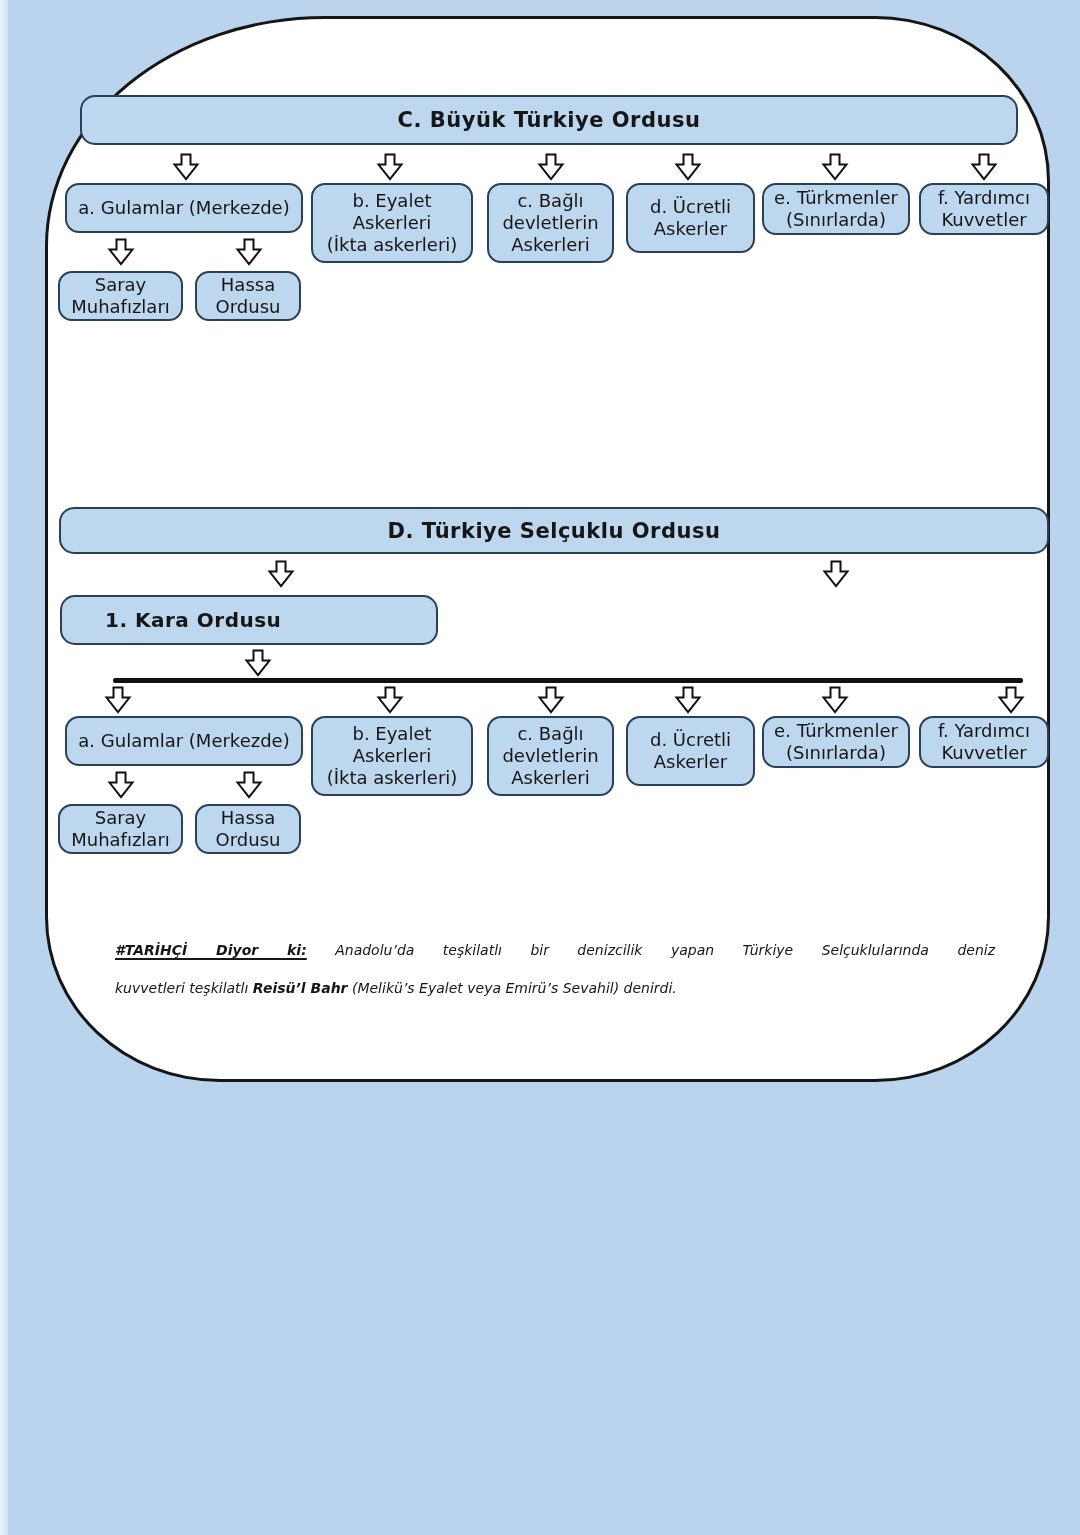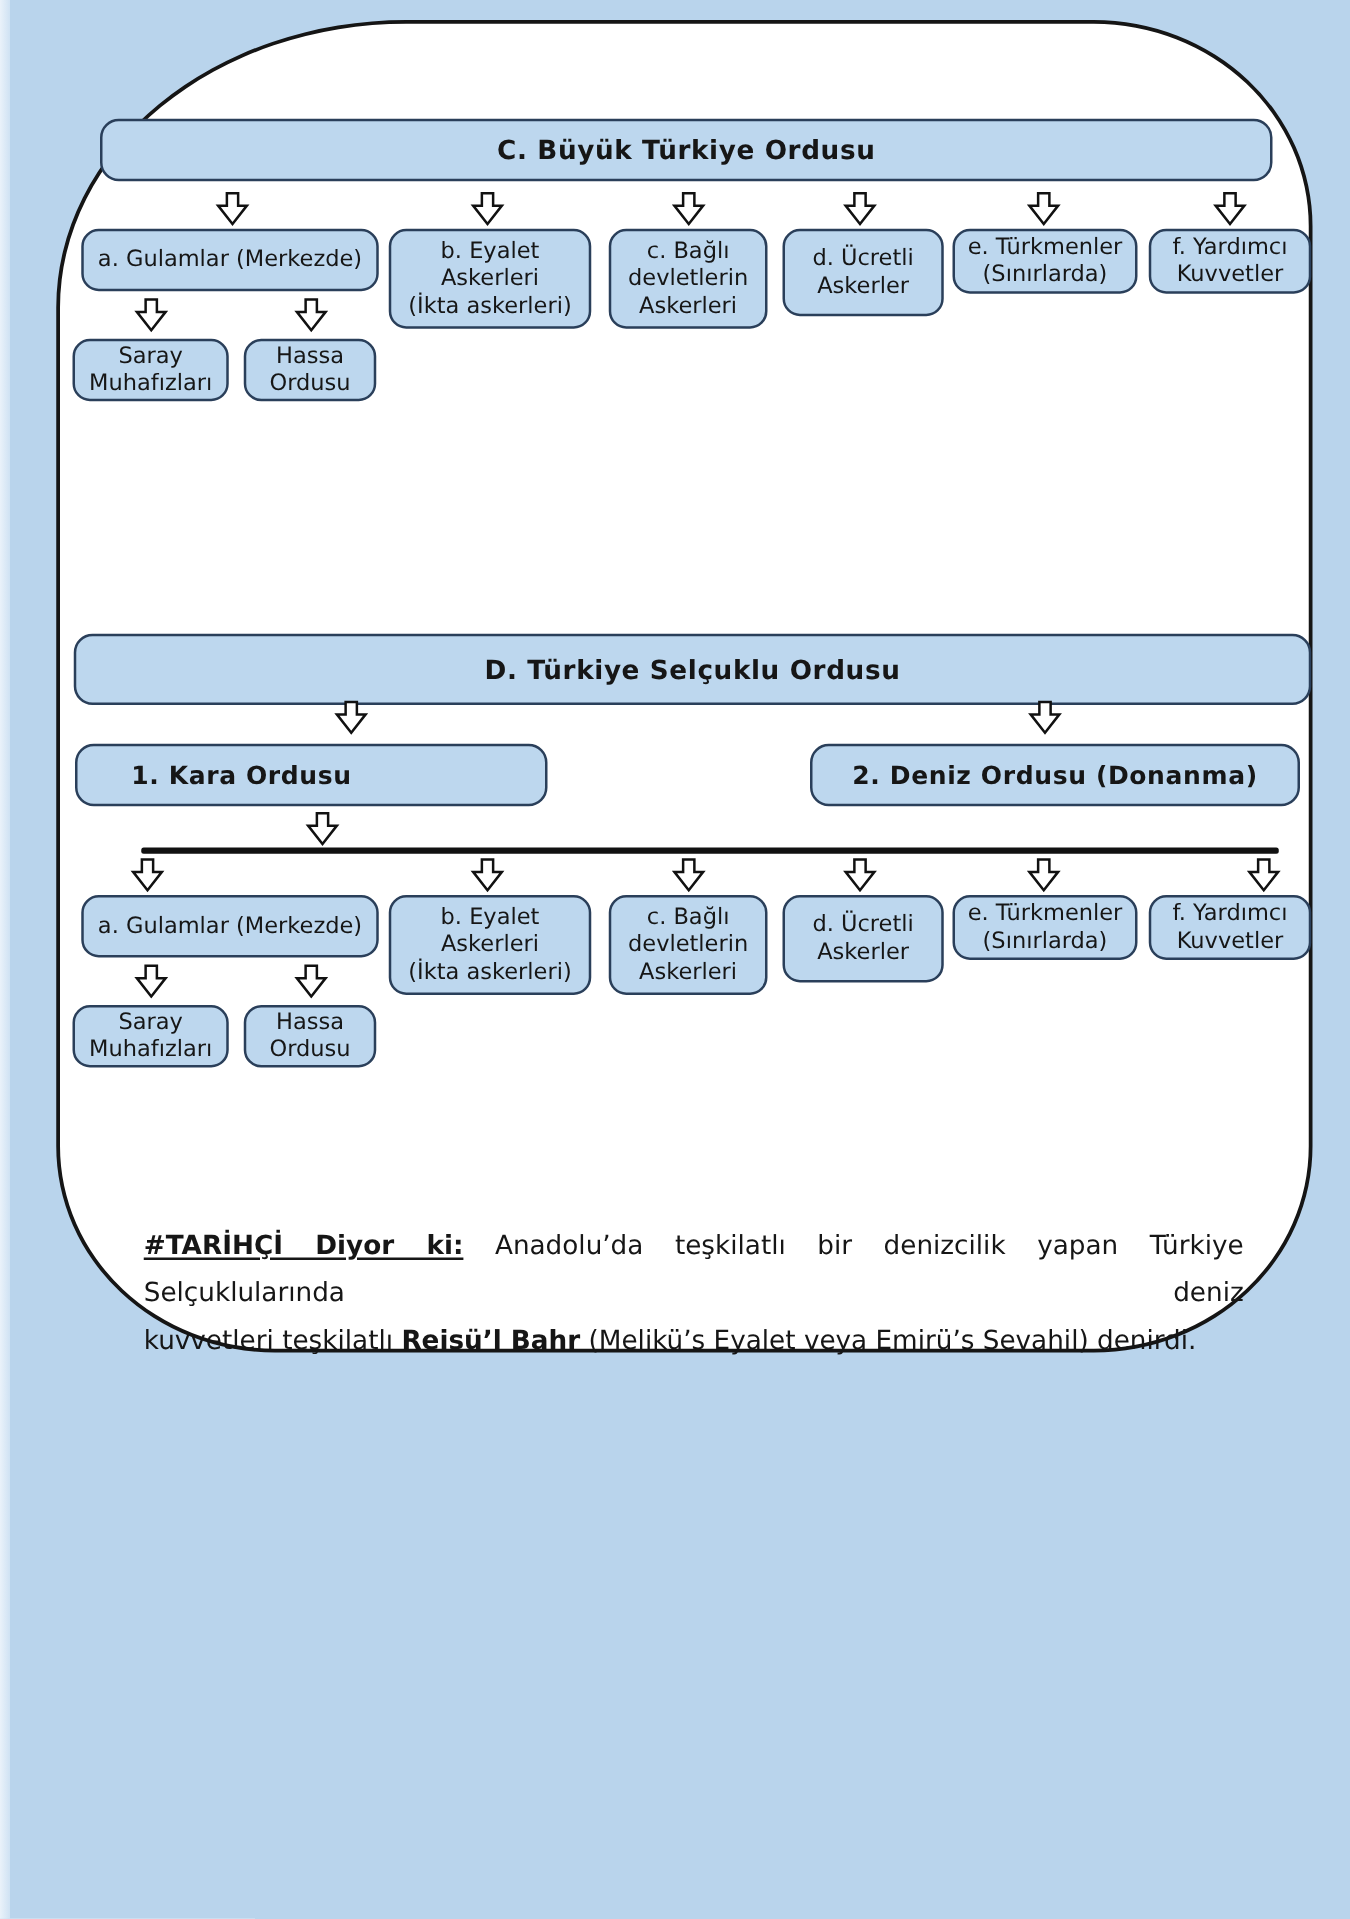--- a/index.html
+++ b/index.html
@@ -26,22 +26,22 @@
     display:flex;align-items:center;justify-content:center;
     text-align:center;white-space:pre-line;color:var(--text);
   }
   .bx{border-radius:14px;font-size:18px;line-height:1.24;padding:3px 4px;}
   .bar{border-radius:15px;font-weight:bold;font-size:21px;letter-spacing:.5px;}
   .bar.sub{font-size:20px;}
   .bar.left-text{justify-content:flex-start;padding-left:43px;}
   .arrow{position:absolute;width:30px;height:28px;line-height:0;}
   .hline{position:absolute;background:var(--line);height:5px;border-radius:2px;}
   .note{
-    position:absolute;left:67px;top:958px;width:880px;
-    font-size:21px;line-height:38px;color:var(--text);
+    position:absolute;left:67px;top:912px;width:880px;
+    font-size:14px;line-height:38px;color:var(--text);font-style:italic;
   }
   .note .l1{text-align:justify;text-align-last:justify;}
   .note .l2{text-align:left;}
   .note .head{font-weight:bold;text-decoration:underline;text-decoration-thickness:2px;text-underline-offset:3px;}
   .note .b{font-weight:bold;}
 </style>
 </head>
 <body>
 
 <div class="edge-strip-left"></div>
@@ -88,31 +88,30 @@
       </svg></div>
   <div class="arrow" style="left:186px;top:219px;"><svg viewBox="0 0 30 28" width="30" height="28">
         <path d="M10.5 1.5 H19.5 V11.5 H26.5 L15 26.2 L3.5 11.5 H10.5 Z" fill="#ffffff" stroke="#111111" stroke-width="2" stroke-linejoin="miter"></path>
       </svg></div>
 
   <div class="bx" style="left:10px;top:252px;width:125px;height:50px;">Saray
 Muhafızları</div>
   <div class="bx" style="left:147px;top:252px;width:106px;height:50px;">Hassa
 Ordusu</div>
 
-  <div class="bar" style="left:11px;top:488px;width:990px;height:57px;">D. Türkiye Selçuklu Ordusu</div>
+  <div class="bar" style="left:11px;top:488px;width:990px;height:47px;">D. Türkiye Selçuklu Ordusu</div>
 
   <div class="arrow" style="left:218px;top:541px;"><svg viewBox="0 0 30 28" width="30" height="28">
         <path d="M10.5 1.5 H19.5 V11.5 H26.5 L15 26.2 L3.5 11.5 H10.5 Z" fill="#ffffff" stroke="#111111" stroke-width="2" stroke-linejoin="miter"></path>
       </svg></div>
   <div class="arrow" style="left:773px;top:541px;"><svg viewBox="0 0 30 28" width="30" height="28">
         <path d="M10.5 1.5 H19.5 V11.5 H26.5 L15 26.2 L3.5 11.5 H10.5 Z" fill="#ffffff" stroke="#111111" stroke-width="2" stroke-linejoin="miter"></path>
       </svg></div>
 
   <div class="bar sub left-text" style="left:12px;top:576px;width:378px;height:50px;">1. Kara Ordusu</div>
-  <div class="bar sub" style="left:600px;top:576px;width:392px;height:50px;">2. Deniz Ordusu (Donanma)</div>
 
   <div class="arrow" style="left:195px;top:630px;"><svg viewBox="0 0 30 28" width="30" height="28">
         <path d="M10.5 1.5 H19.5 V11.5 H26.5 L15 26.2 L3.5 11.5 H10.5 Z" fill="#ffffff" stroke="#111111" stroke-width="2" stroke-linejoin="miter"></path>
       </svg></div>
   <div class="hline" style="left:65px;top:659px;width:910px;"></div>
 
   <div class="arrow" style="left:55px;top:667px;"><svg viewBox="0 0 30 28" width="30" height="28">
         <path d="M10.5 1.5 H19.5 V11.5 H26.5 L15 26.2 L3.5 11.5 H10.5 Z" fill="#ffffff" stroke="#111111" stroke-width="2" stroke-linejoin="miter"></path>
       </svg></div>
   <div class="arrow" style="left:327px;top:667px;"><svg viewBox="0 0 30 28" width="30" height="28">

